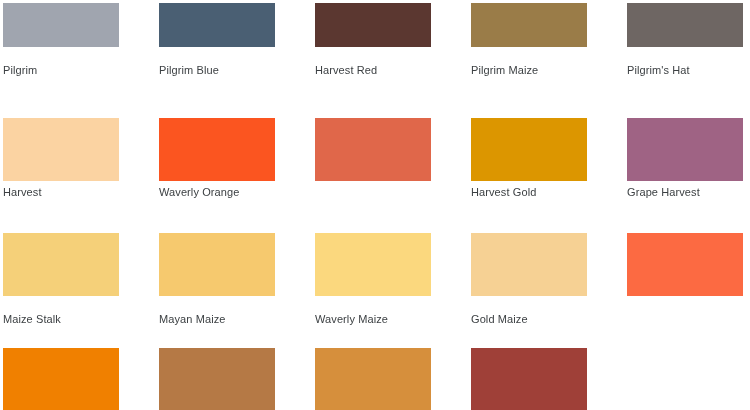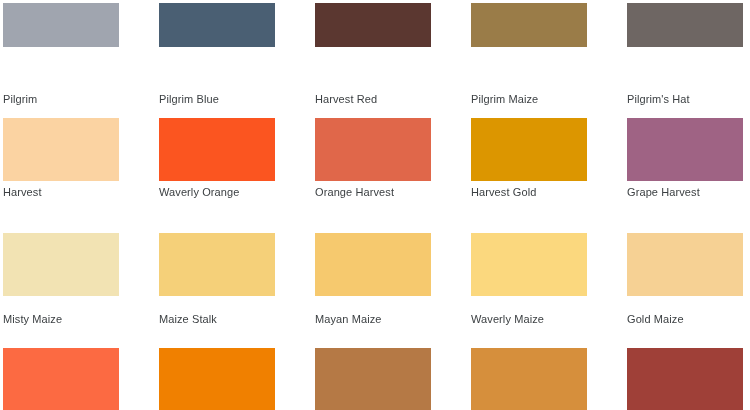--- a/index.html
+++ b/index.html
@@ -36,21 +36,21 @@
     height: 63px;
   }
   .swatch-label {
     display: block;
     font-size: 11px;
     line-height: 13px;
     color: #3c4043;
     letter-spacing: 0.1px;
     white-space: nowrap;
   }
-  .row-1 .swatch-label { padding-top: 26px; margin-top: 20px; }
+  .row-1 .swatch-label { padding-top: 17px; }
   .row-2 .swatch-label { padding-top: 5px; }
   .row-3 .swatch-label { padding-top: 17px; }
 </style>
 </head>
 <body style="background-color: rgb(255, 255, 255);">
 
 <main id="swatch-grid">
     <div class="swatch-cell row-1">
       <span class="swatch-chip" style="background-color: rgb(160, 165, 175);"></span>
       <span class="swatch-label">Pilgrim</span>
@@ -74,33 +74,28 @@
     <div class="swatch-cell row-2 tall">
       <span class="swatch-chip" style="background-color: rgb(251, 211, 162);"></span>
       <span class="swatch-label">Harvest</span>
     </div>
     <div class="swatch-cell row-2 tall">
       <span class="swatch-chip" style="background-color: rgb(251, 85, 32);"></span>
       <span class="swatch-label">Waverly Orange</span>
     </div>
     <div class="swatch-cell row-2 tall">
       <span class="swatch-chip" style="background-color: rgb(224, 103, 74);"></span>
-      <span class="swatch-label">Orange Harvest</span>
     </div>
     <div class="swatch-cell row-2 tall">
       <span class="swatch-chip" style="background-color: rgb(220, 150, 0);"></span>
       <span class="swatch-label">Harvest Gold</span>
     </div>
     <div class="swatch-cell row-2 tall">
       <span class="swatch-chip" style="background-color: rgb(159, 99, 132);"></span>
       <span class="swatch-label">Grape Harvest</span>
-    </div>
-    <div class="swatch-cell row-3 tall">
-      <span class="swatch-chip" style="background-color: rgb(242, 227, 179);"></span>
-      <span class="swatch-label">Misty Maize</span>
     </div>
     <div class="swatch-cell row-3 tall">
       <span class="swatch-chip" style="background-color: rgb(245, 208, 121);"></span>
       <span class="swatch-label">Maize Stalk</span>
     </div>
     <div class="swatch-cell row-3 tall">
       <span class="swatch-chip" style="background-color: rgb(246, 201, 110);"></span>
       <span class="swatch-label">Mayan Maize</span>
     </div>
     <div class="swatch-cell row-3 tall">

